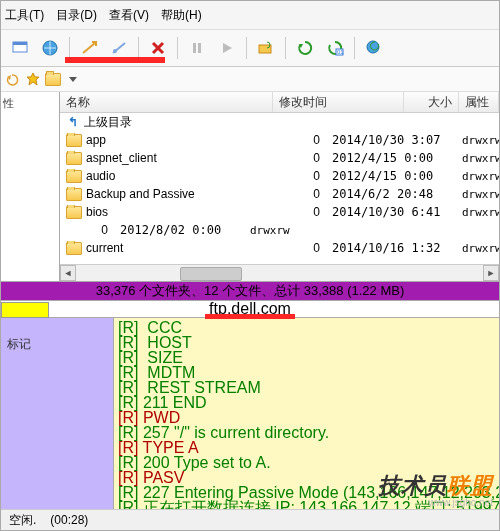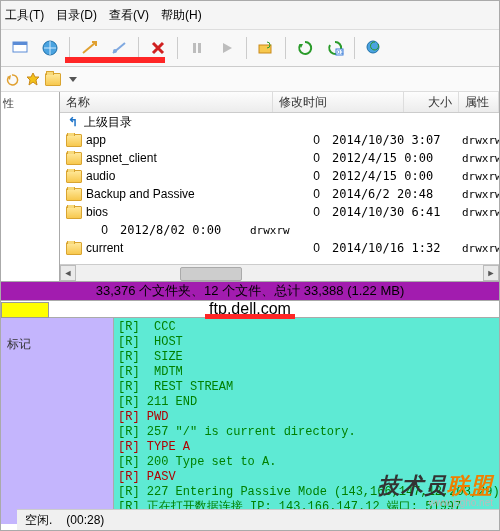--- a/index.html
+++ b/index.html
@@ -36,24 +36,24 @@
 .hscroll .arr{position:absolute;top:0;width:16px;height:16px;background:#eaeaea;border:1px solid #bbb;display:flex;align-items:center;justify-content:center;font-size:9px;color:#555;box-sizing:border-box}
 .hscroll .arr.l{left:0}
 .hscroll .arr.r{right:0}
 .statusline{height:18px;text-align:center;font-size:13px;background:#a21caf;border-bottom:1px solid #aaa;line-height:18px}
 .hostline{height:16px;text-align:center;font-size:16px;background:#fff;border-bottom:1px solid #aaa;line-height:16px;position:relative}
 .hostline .redbar2{position:absolute;left:50%;transform:translateX(-50%);bottom:-2px;width:90px;height:5px;background:#ff2626}
 .mid{display:flex;height:206px}
 .sidetabs{width:112px;border-right:1px solid #aaa;background:#c4b5fd;position:relative}
 .sidetabs .ytab{position:absolute;top:-16px;left:0;width:46px;height:14px;background:#ffff00;border:1px solid #999}
 .sidetabs .lbl{padding:18px 6px 0 6px;font-size:12px;color:#333}
-.log{flex:1;background:#5eead4;overflow:hidden;font-family:Liberation Mono, monospace;font-size:12px;line-height:15px;padding:2px 4px;white-space:pre}
+.log{flex:1;background:#fef9c3;overflow:hidden;font-family:Liberation Sans, sans-serif;font-size:16px;line-height:15px;padding:2px 4px;white-space:pre}
 .log .g{color:#008000}
 .log .r{color:#b00000}
-.statusbar{position:absolute;left:16px;right:0;bottom:0;height:20px;background:#f0f0f0;border-top:1px solid #ccc;display:flex;align-items:center;padding:0 8px;font-size:12px;gap:14px}
+.statusbar{position:absolute;left:0;right:0;bottom:0;height:20px;background:#f0f0f0;border-top:1px solid #ccc;display:flex;align-items:center;padding:0 8px;font-size:12px;gap:14px}
 .watermark{position:absolute;right:6px;bottom:22px;font-family:Arial,sans-serif;text-align:right;pointer-events:none}
 .watermark .t1{font-size:22px;font-weight:bold;color:#333;font-style:italic;letter-spacing:1px}
 .watermark .t1 .o{color:#f08000}
 .watermark .t2{font-size:10px;color:#bbb;margin-top:-4px}
 svg{display:block}
 </style>
 </head>
 <body>
 
 <div class="window">

